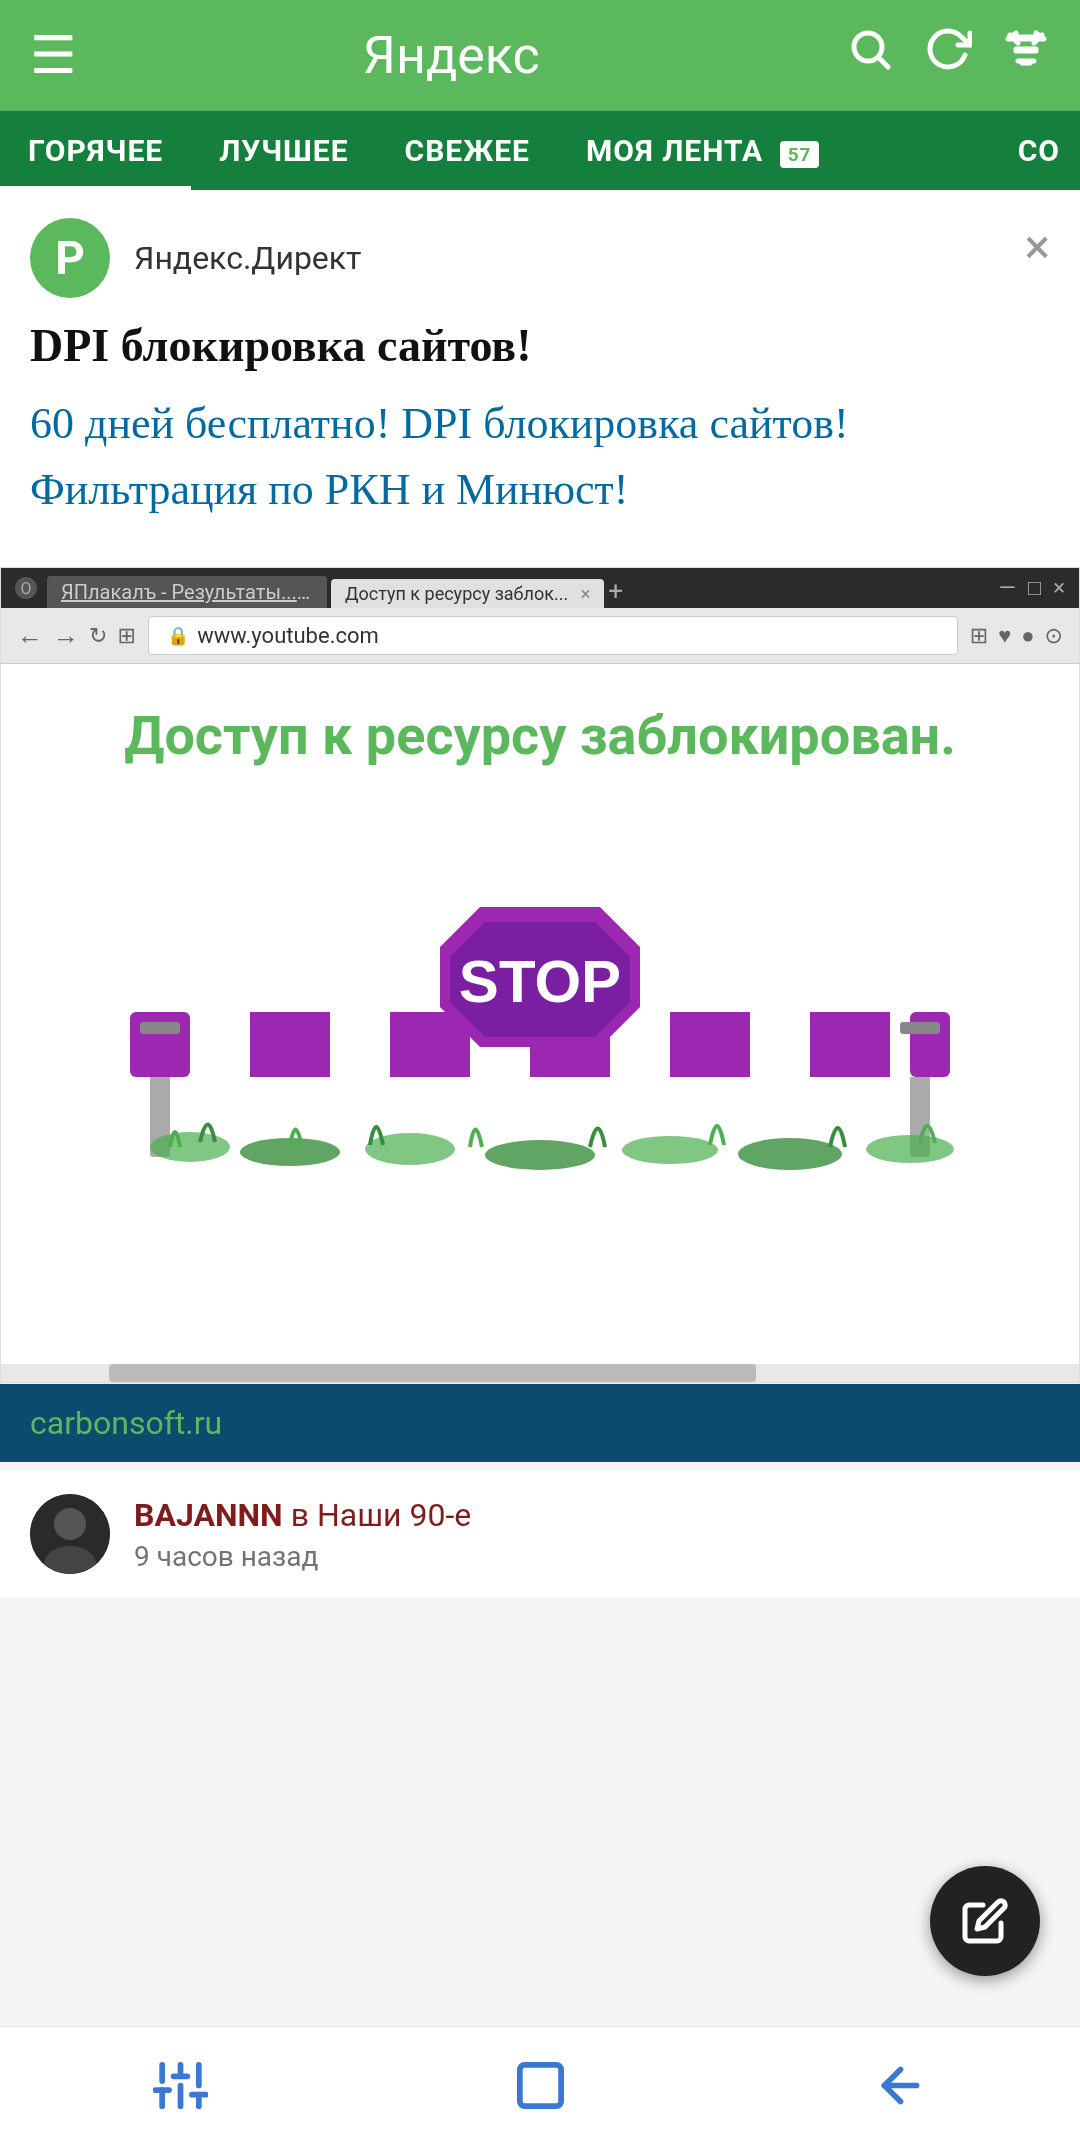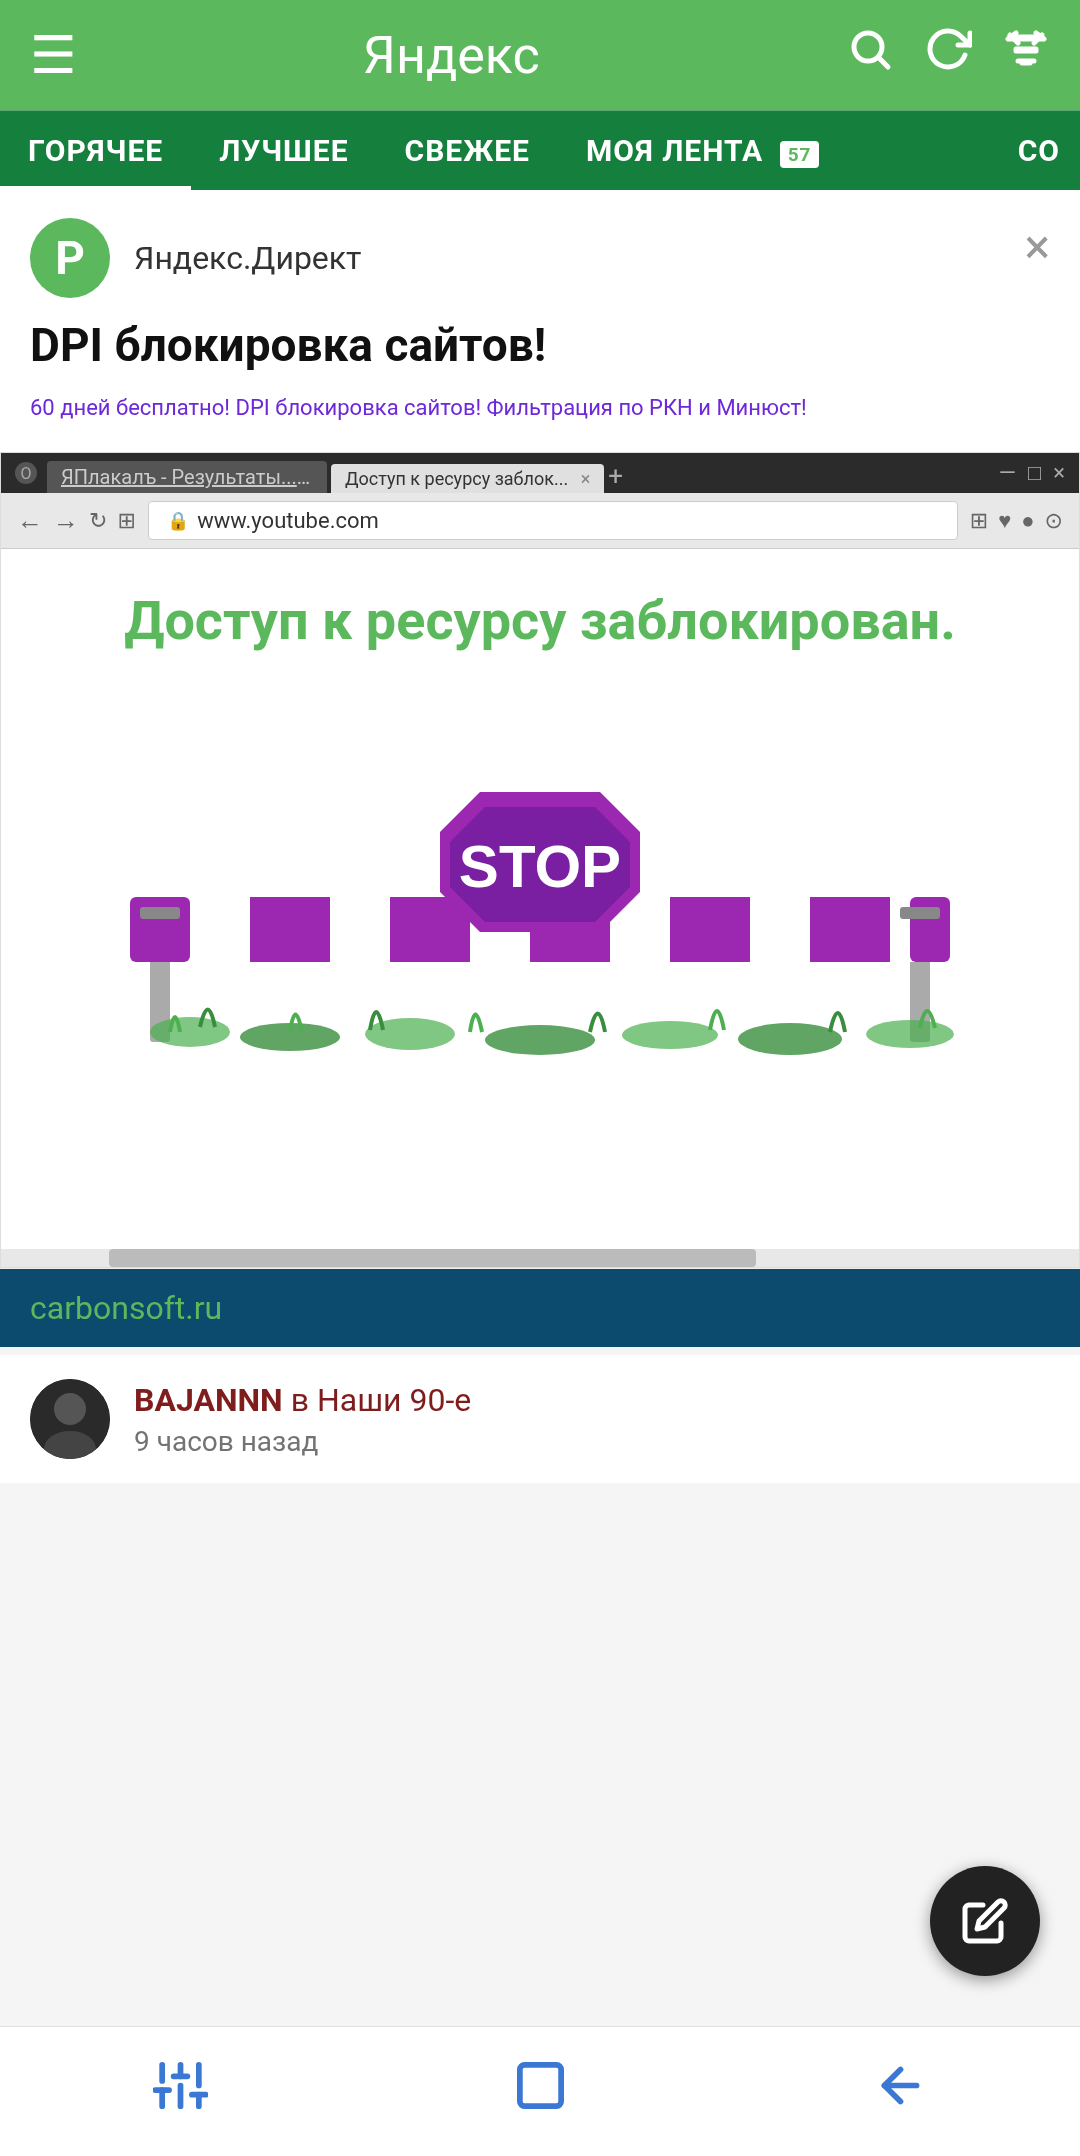--- a/index.html
+++ b/index.html
@@ -123,33 +123,34 @@
       right: 30px;
       top: 28px;
       color: #999;
       font-size: 48px;
       cursor: pointer;
     }
 
     
     .ad-content {
       padding: 0 30px 20px 30px;
+      font-family: Liberation Serif, serif;
     }
     .ad-title {
       font-size: 46px;
       font-weight: 700;
       color: #111;
       margin-bottom: 18px;
       line-height: 1.2;
     }
     .ad-description {
-      font-size: 22px;
-      color: #6d28d9;
+      font-size: 44px;
+      color: #0369a1;
       line-height: 1.5;
-      margin-bottom: 8px;
+      margin-bottom: 24px;
     }
 
     
     .ad-image-container {
       width: 100%;
       background: white;
       border: 1px solid #ddd;
       overflow: hidden;
       position: relative;
     }

